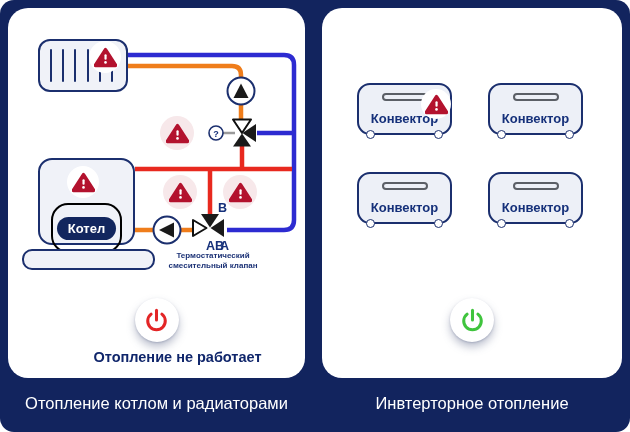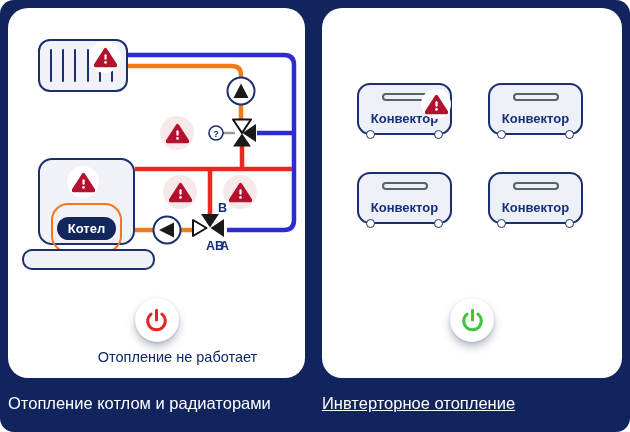--- a/index.html
+++ b/index.html
@@ -1,53 +1,53 @@
 <!DOCTYPE html>
 <html><head>
 <meta charset="utf-8">
 <style>
   html,body{margin:0;padding:0;background:#ffffff;font-family:"Liberation Sans",sans-serif;}
   .card{position:relative;width:630px;height:432px;background:#12245e;border-radius:14px;overflow:hidden;}
   .panel{position:absolute;top:8px;height:370px;background:#ffffff;border-radius:20px;}
   .panel.left{left:8px;width:297px;}
   .panel.right{left:322px;width:300px;}
-  .caption{position:absolute;top:386px;height:34px;line-height:34px;color:#ffffff;font-size:16.5px;}
+  .caption{position:absolute;top:386px;height:34px;line-height:34px;color:#ffffff;font-size:16.5px;text-align:center;}
   .caption.l{left:8px;width:297px;}
-  .caption.r{left:322px;width:300px;text-decoration:underline;}
+  .caption.r{left:322px;width:300px;}
 
   .pipes{position:absolute;left:0;top:0;width:297px;height:370px;}
 
   .device{position:absolute;background:#f0f2f8;border:2px solid #1b2f6e;box-sizing:border-box;}
   .radiator{left:30px;top:31px;width:90px;height:53px;border-radius:12px;}
   .rad-lines{position:absolute;left:10px;right:13px;top:8px;bottom:8px;display:flex;justify-content:space-between;}
   .rad-lines i{width:2px;background:#1b2f6e;border-radius:1px;}
   .boiler{left:30px;top:150px;width:97px;height:87px;border-radius:14px;}
   .boiler-base{position:absolute;left:14px;top:241px;width:133px;height:21px;background:#f0f2f8;border:2px solid #1b2f6e;border-radius:10px;box-sizing:border-box;}
-  .pill-outer{position:absolute;left:11px;top:43px;width:71px;height:50px;border:2px solid #f97316;border-radius:17px;box-sizing:border-box;display:flex;align-items:center;justify-content:center;}
+  .pill-outer{position:absolute;left:11px;top:43px;width:71px;height:50px;border:2px solid #000000;border-radius:17px;box-sizing:border-box;display:flex;align-items:center;justify-content:center;}
   .pill-inner{width:59px;height:23px;background:#12265e;border-radius:12px;color:#fff;font-size:13px;font-weight:bold;text-align:center;line-height:23px;}
 
   .warn{position:absolute;border-radius:50%;display:flex;align-items:center;justify-content:center;}
   .warn-white{background:#ffffff;width:32px;height:32px;}
   .warn-halo{background:#f7e8ea;width:34px;height:34px;}
   .warn svg{width:23px;height:21px;}
 
   .port{position:absolute;font-weight:bold;color:#15307a;font-size:12.5px;}
   .valve-caption{position:absolute;left:151px;top:243px;width:108px;text-align:center;font-size:8px;font-weight:bold;color:#1c3276;line-height:1.3;}
 
   .convector{position:absolute;width:95px;height:52px;background:#edf0f7;border:2px solid #1b2f6e;border-radius:13px;box-sizing:border-box;}
   .slot{position:absolute;left:50%;transform:translateX(-50%);top:8px;width:46px;height:8px;border:2px solid #5b5f66;border-radius:5px;box-sizing:border-box;}
   .conv-label{position:absolute;left:0;right:0;top:26px;text-align:center;font-size:13px;font-weight:bold;color:#15307a;}
   .foot{position:absolute;width:7px;height:7px;background:#fff;border:1.5px solid #1b2f6e;border-radius:50%;bottom:-6px;}
   .foot.fl{left:7px}.foot.fr{right:7px}
   .conv-warn{width:30px;height:30px;left:62px;top:4px;}
 
   .power{position:absolute;left:50%;transform:translateX(-50%);top:290px;width:44px;height:44px;border-radius:50%;background:#fff;
          box-shadow:0 5px 9px rgba(90,100,135,.4),0 1px 2px rgba(90,100,135,.3);display:flex;align-items:center;justify-content:center;cursor:pointer;}
   .power svg{width:27px;height:27px;}
-  .status{position:absolute;left:0;right:0;top:341px;text-align:center;font-size:14.5px;font-weight:normal;color:#10266b;padding-left:42px;}
+  .status{position:absolute;left:0;right:0;top:341px;text-align:center;font-size:14.5px;font-weight:bold;color:#10266b;padding-left:42px;}
 </style>
 </head>
 <body>
 
 <div class="card">
 
   <section class="panel left">
 
     <svg class="pipes" viewBox="0 0 297 370">
 
@@ -138,20 +138,21 @@
       <svg viewBox="0 0 26 24">
           <path d="M13 3 L24.5 21 H1.5 Z" fill="#b3122e" stroke="#b3122e" stroke-width="4" stroke-linejoin="round"></path>
           <rect x="11.8" y="8.2" width="2.5" height="6.4" rx="1.2" fill="#fff"></rect>
           <circle cx="13" cy="17.6" r="1.5" fill="#fff"></circle>
         </svg>
     </div>
 
     <span class="port" style="left:210px;top:193px;">B</span>
     <span class="port" style="left:198px;top:231px;">AB</span>
     <span class="port" style="left:212px;top:231px;">A</span>
+    <div class="valve-caption">Термостатический смесительный клапан</div>
 
     <div class="power">
       <svg viewBox="0 0 24 24">
         <path d="M12 3 V11.5" stroke="#e32526" stroke-width="2.7" stroke-linecap="round" fill="none"></path>
         <path d="M7.2 6.35 A7.8 7.8 0 1 0 16.8 6.35" stroke="#e32526" stroke-width="2.7" stroke-linecap="round" fill="none"></path>
       </svg>
     </div>
     <div class="status">Отопление не работает</div>
   </section>
 

